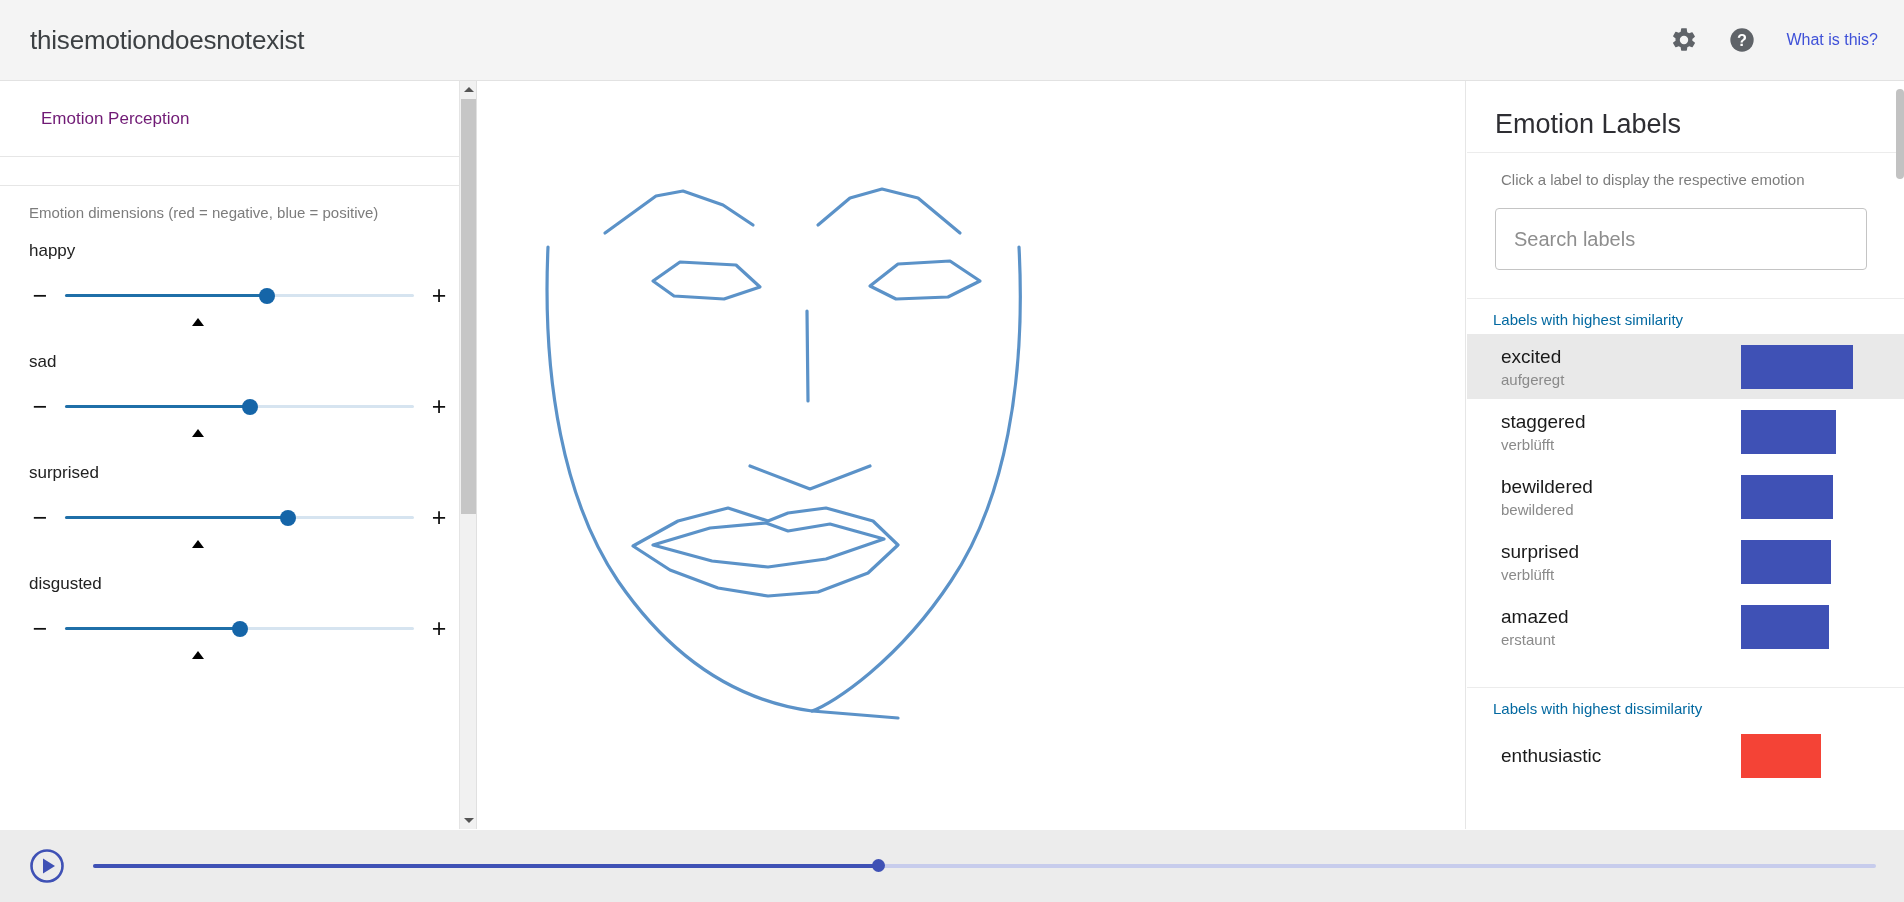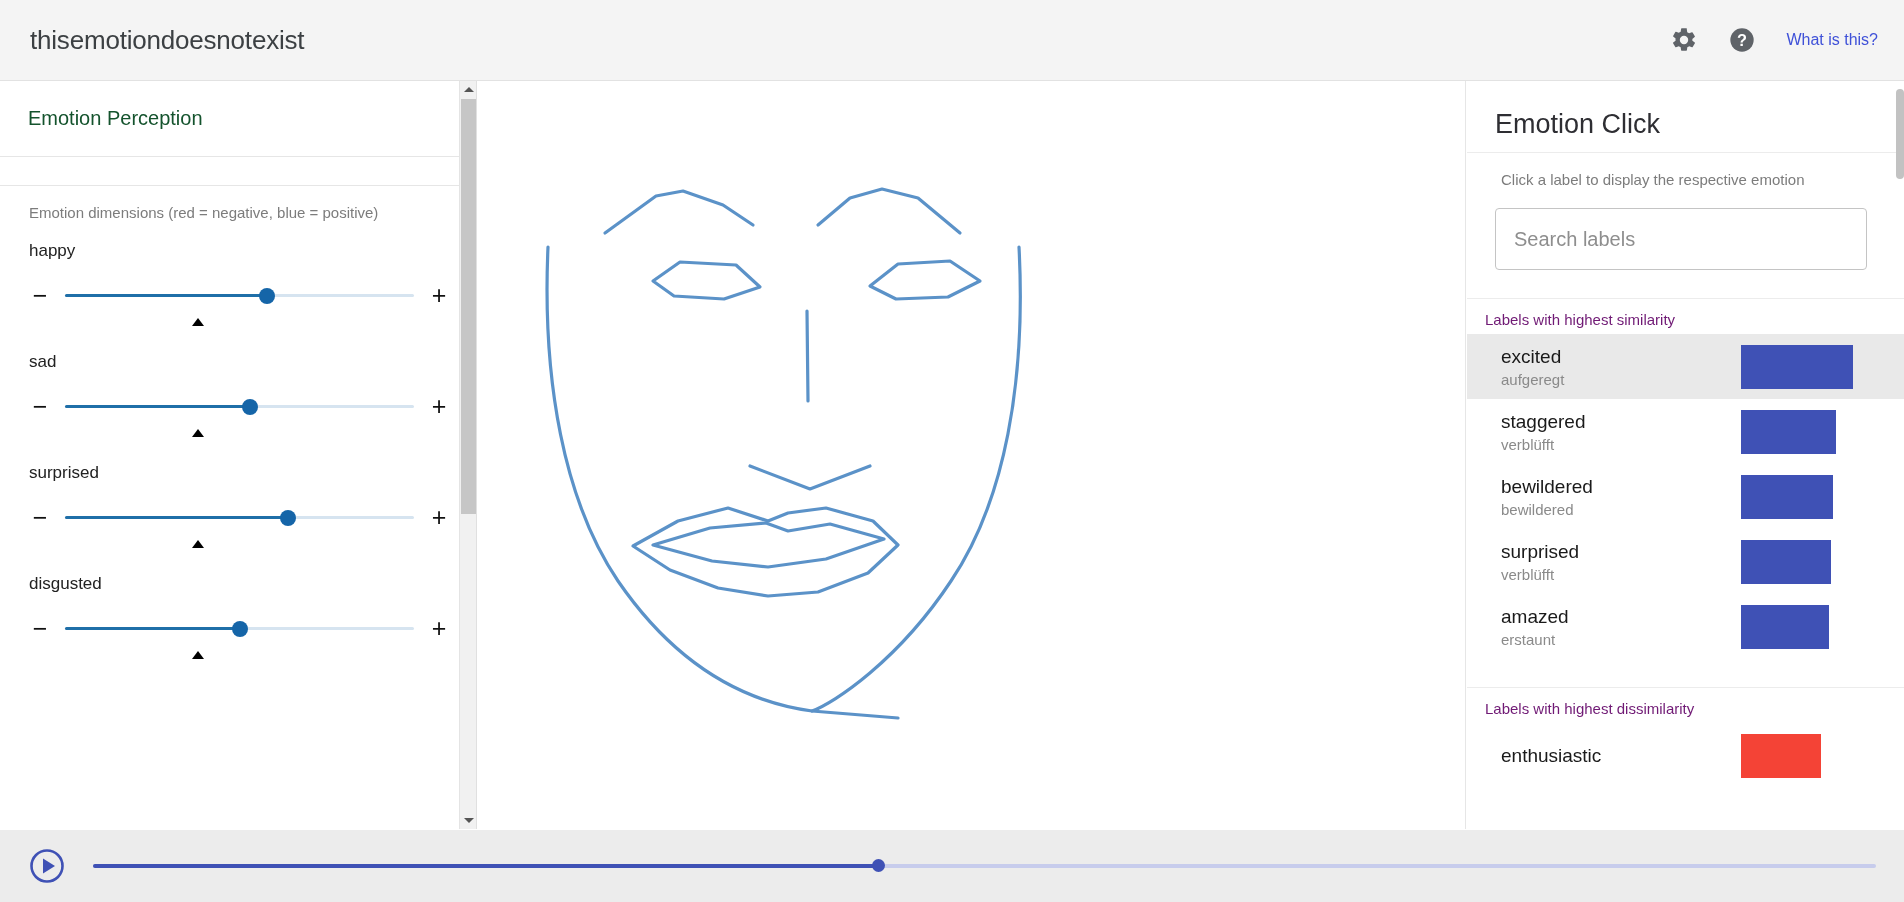--- a/index.html
+++ b/index.html
@@ -43,21 +43,21 @@
   }
   #left-scroll-area {
     position: absolute; left:0; top:0; width: 477px; height: 748px;
     overflow: hidden;
   }
   #left-header {
     height: 76px; display: flex; align-items: center;
     border-bottom: 1px solid #e6e6e6;
   }
   #left-title {
-    margin-left: 28px; font-size: 20px; color: #14532d; font-weight: 400;
+    margin-left: 41px; font-size: 17px; color: #701a75; font-weight: 400;
   }
   #btn-row {
     display: flex; gap: 21px; padding: 27px 0 0 37px;
   }
   .mbtn {
     display: flex; align-items: center; justify-content: center; gap: 11px;
     height: 45px; padding: 0 22px;
     border: 1px solid #d0d0d0; border-radius: 4px;
     background: #fff; cursor: pointer;
     font-size: 18px; color: #1f1f1f; letter-spacing: .4px;
@@ -157,21 +157,21 @@
   #search-labels {
     width: 372px; height: 62px;
     border: 1px solid #c4c4c4; border-radius: 4px;
     font-size: 20px; color: #444; padding: 0 18px;
     font-family: "Liberation Sans", sans-serif;
     outline: none; background: #fff;
   }
   #search-labels::placeholder { color: #8e8e8e; }
   .sect-divider { border-top: 1px solid #ececec; margin-top: 28px; }
   .sect-caption {
-    font-size: 15px; color: #701a75; padding: 12px 0 6px 18px;
+    font-size: 15px; color: #0369a1; padding: 12px 0 6px 26px;
   }
   .label-item {
     position: relative; display: flex; align-items: center;
     height: 65px; padding: 0 0 0 34px; cursor: pointer;
   }
   .label-item.selected { background: #e9e9e9; }
   .label-text { display: flex; flex-direction: column; gap: 3px; }
   .label-en { font-size: 19px; color: #1a1a1a; }
   .label-de { font-size: 15px; color: #8a8a8a; }
   .label-bar {
@@ -349,21 +349,21 @@
       <path d="M155 465 L 200 440 L 250 427 L 290 440 L 310 432 L 348 427 L 395 440 L 420 464 L 390 492 L 340 511 L 290 515 L 240 507 L 192 489 Z"></path>
 
       <path d="M175 464 L 232 447 L 288 442 L 310 450 L 352 443 L 406 458 L 348 478 L 290 486 L 234 480 Z"></path>
     </g>
   </svg>
 </div>
 
 <div id="right-panel">
 
   <div id="right-header">
-    <div id="right-title">Emotion Click</div>
+    <div id="right-title">Emotion Labels</div>
   </div>
 
   <div id="right-hint">Click a label to display the respective emotion</div>
 
   <div id="search-wrap">
     <input id="search-labels" type="text" placeholder="Search labels" style="">
   </div>
 
   <div class="sect-divider"></div>
   <div class="sect-caption">Labels with highest similarity</div>

